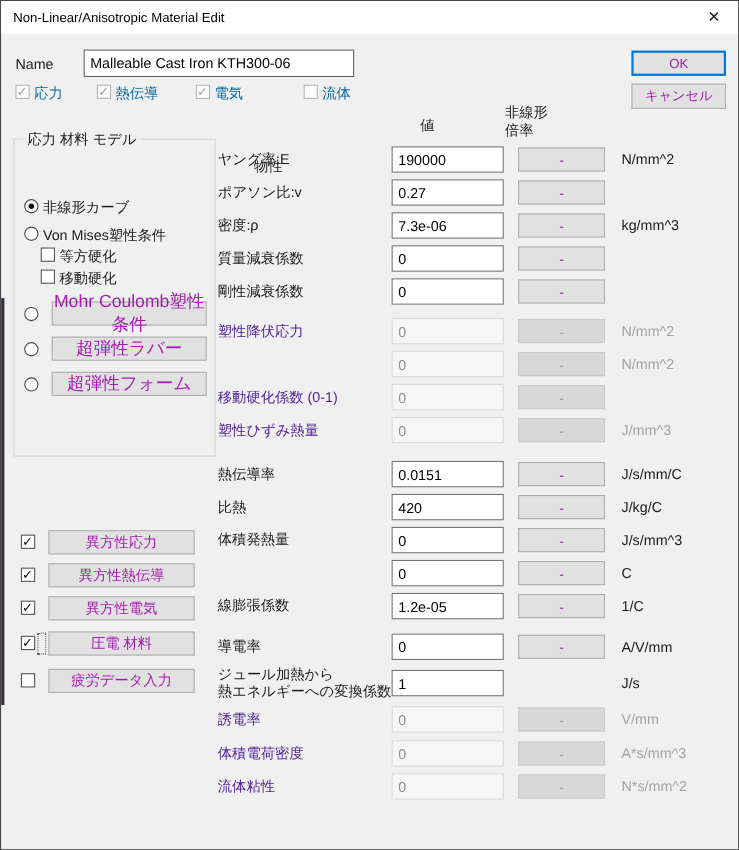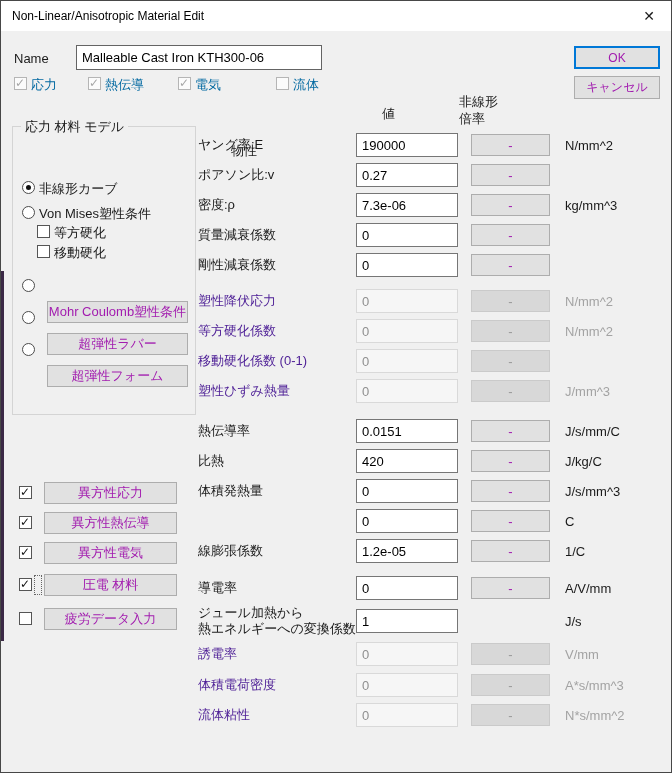--- a/index.html
+++ b/index.html
@@ -28,21 +28,21 @@
   .cb-label{position:absolute;font-size:13px;}
   .cb-label.dis{color:#0369a1;}
   .radio{position:absolute;width:13px;height:13px;box-sizing:border-box;background:#fff;border:1px solid #4c4c4c;border-radius:50%;}
   .radio.sel::before{content:"";position:absolute;left:3px;top:3px;width:5px;height:5px;border-radius:50%;background:#111;}
   .focus-dots{position:absolute;width:8px;height:20px;border:1px dotted #666;box-sizing:border-box;}
   
   .groupbox{position:absolute;left:11px;top:125px;width:182px;height:287px;border:1px solid #d4d4d4;}
   .group-label{position:absolute;left:20px;top:117px;background:#f0f0f0;padding:0 4px;font-size:13px;}
   .model-btn{position:absolute;left:46px;width:141px;height:22px;}
   .aniso-btn{position:absolute;left:43px;width:133px;height:22px;font-size:13px;}
-  .model-btn{font-size:13px;margin-top:27px;}
+  .model-btn{font-size:16px;}
   
   .hdr{position:absolute;font-size:13px;color:#1a1a1a;}
   .hdr-prop{left:230px;top:102px;margin-top:39px;}
   .hdr-val{left:381px;top:104px;}
   .hdr-mult{left:458px;top:92px;white-space:pre-line;line-height:17px;}
   
   .prop-row{position:absolute;left:0;width:672px;height:24px;}
   .prop-label{position:absolute;left:197px;top:50%;transform:translateY(-50%);font-size:13px;line-height:16px;white-space:pre-line;width:158px;}
   .prop-label.dis{color:#4c1d95;}
   .val-input{position:absolute;left:355px;top:0;width:102px;height:24px;box-sizing:border-box;
@@ -147,21 +147,20 @@
         <input class="val-input" value="0" style="">
         <button class="btn mult-btn">-</button>
       </div>
       <div class="prop-row" style="top: 288px;">
         <span class="prop-label dis">塑性降伏応力</span>
         <input class="val-input dis" readonly="" value="0" style="">
         <button class="btn mult-btn dis">-</button>
         <span class="unit dis">N/mm^2</span>
       </div>
       <div class="prop-row" style="top: 318px;">
-        <span class="prop-label dis">等方硬化係数</span>
         <input class="val-input dis" readonly="" value="0" style="">
         <button class="btn mult-btn dis">-</button>
         <span class="unit dis">N/mm^2</span>
       </div>
       <div class="prop-row" style="top: 348px;">
         <span class="prop-label dis">移動硬化係数 (0-1)</span>
         <input class="val-input dis" readonly="" value="0" style="">
         <button class="btn mult-btn dis">-</button>
       </div>
       <div class="prop-row" style="top: 378px;">

